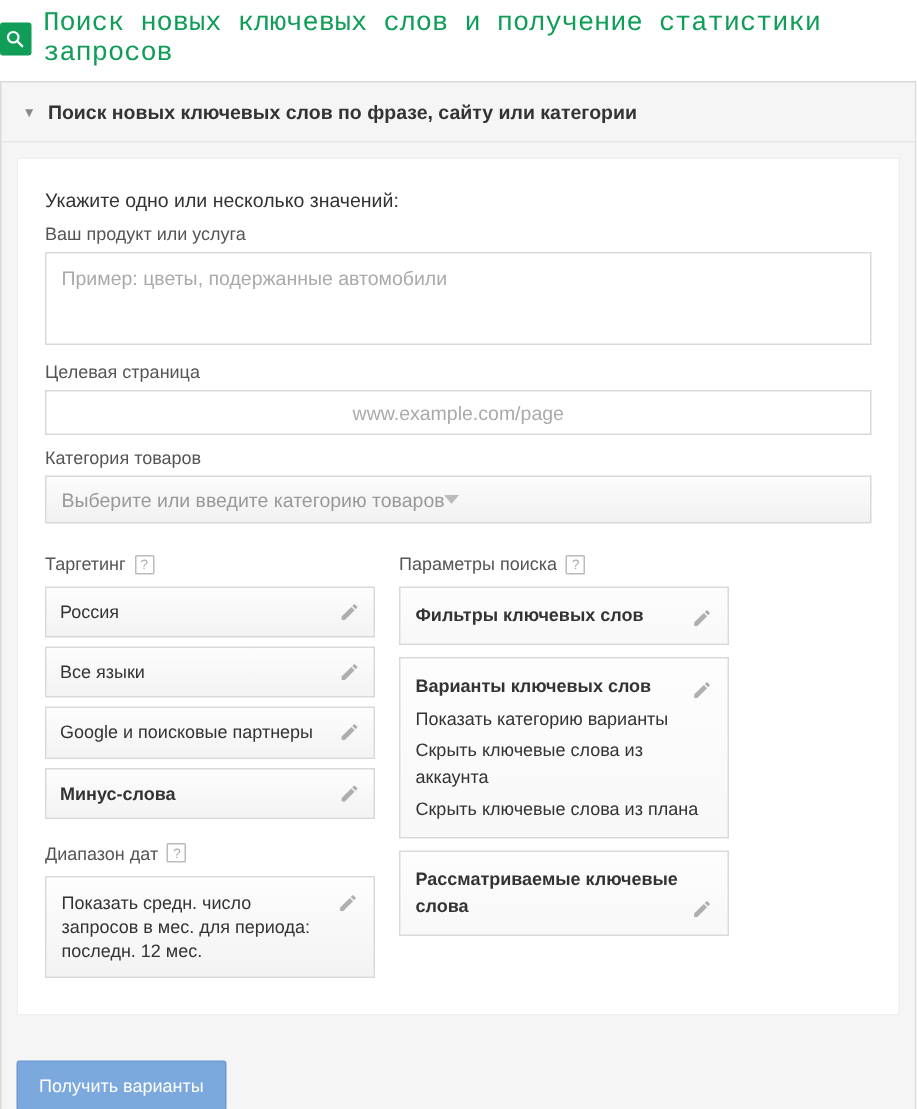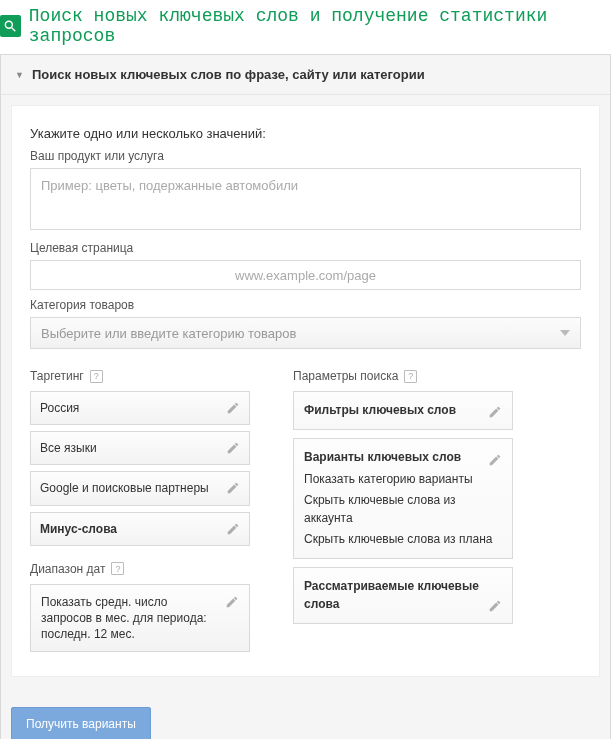--- a/index.html
+++ b/index.html
@@ -11,23 +11,23 @@
     .panel { border: 1px solid #d9d9d9; background: #f5f5f5; }
     .accordion-header { padding: 12px 14px; display: flex; align-items: center; gap: 8px; font-weight: bold; font-size: 13px; border-bottom: 1px solid #e5e5e5; cursor: pointer; }
     .chevron { color: #888; font-size: 9px; }
     .body { background: #fff; margin: 10px; padding: 20px 18px 24px 18px; border: 1px solid #eee; }
     .instr { font-size: 13px; color: #333; margin-bottom: 8px; }
     .flabel { font-size: 12px; color: #555; margin: 8px 0 5px 0; }
     textarea.product { width: 100%; min-height: 62px; border: 1px solid #d9d9d9; padding: 9px 10px; font-family: Arial, sans-serif; font-size: 13px; color: #333; resize: none; }
     textarea.product::placeholder { color: #aaa; }
     input.url { width: 100%; height: 30px; border: 1px solid #d9d9d9; padding: 0 10px; font-size: 13px; text-align: center; }
     input.url::placeholder { color: #aaa; }
-    .select-box { width: 100%; height: 32px; border: 1px solid #d9d9d9; background: linear-gradient(#fcfcfc,#f1f1f1); display: flex; align-items: center; justify-content: space-between; padding: 12px 10px; color: #999; cursor: pointer; }
+    .select-box { width: 100%; height: 32px; border: 1px solid #d9d9d9; background: linear-gradient(#fcfcfc,#f1f1f1); display: flex; align-items: center; padding: 12px 10px; color: #999; cursor: pointer; }
     .dropdown-arrow { width: 0; height: 0; border-left: 5px solid transparent; border-right: 5px solid transparent; border-top: 6px solid #bbb; }
-    .two-col { display: flex; gap: 43px; margin-top: 20px; }
+    .two-col { display: flex; gap: 16px; margin-top: 20px; }
     .col { width: 220px; }
     .section-label { font-size: 12px; color: #555; margin-bottom: 8px; display: flex; align-items: center; gap: 6px; }
     .help-icon { width: 13px; height: 13px; border: 1px solid #bbb; color: #aaa; font-size: 9px; display: inline-flex; align-items: center; justify-content: center; border-radius: 1px; cursor: pointer; }
     .pill { border: 1px solid #d9d9d9; background: linear-gradient(#fdfdfd,#f3f3f3); padding: 8px 9px; margin-bottom: 6px; display: flex; justify-content: space-between; align-items: flex-start; font-size: 12px; cursor: pointer; line-height: 1.35; }
     .pill .text { flex: 1; padding-right: 6px; }
     .pill.bold .text { font-weight: bold; }
     .pencil { width: 14px; height: 14px; opacity: 0.45; flex-shrink: 0; margin-top: 1px; }
     .info-box { border: 1px solid #d9d9d9; background: linear-gradient(#fdfdfd,#f3f3f3); padding: 9px 10px; font-size: 12px; display: flex; justify-content: space-between; cursor: pointer; line-height: 1.35; }
     .info-box .pencil-col { flex-shrink: 0; margin-left: 6px; }
     .card { border: 1px solid #d9d9d9; background: linear-gradient(#fdfdfd,#f8f8f8); padding: 10px 10px; margin-bottom: 8px; font-size: 12px; cursor: pointer; position: relative; line-height: 1.45; }

